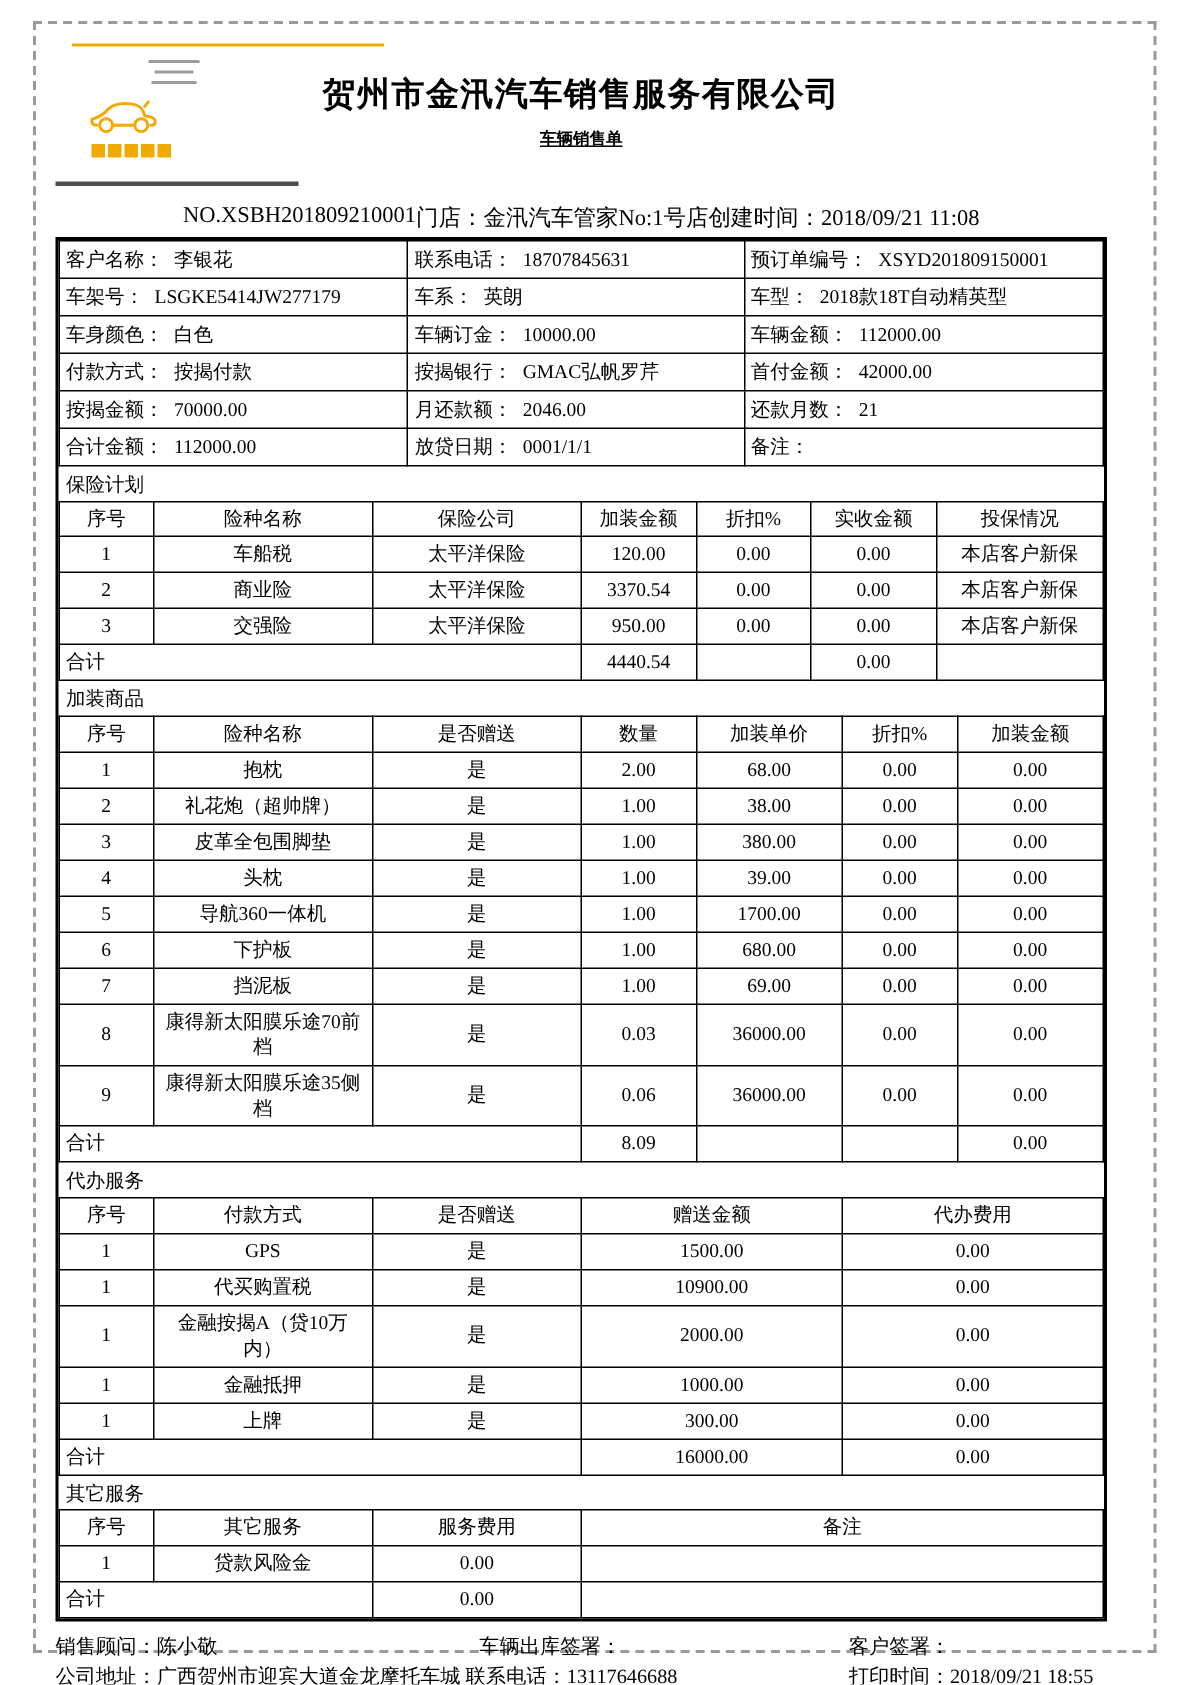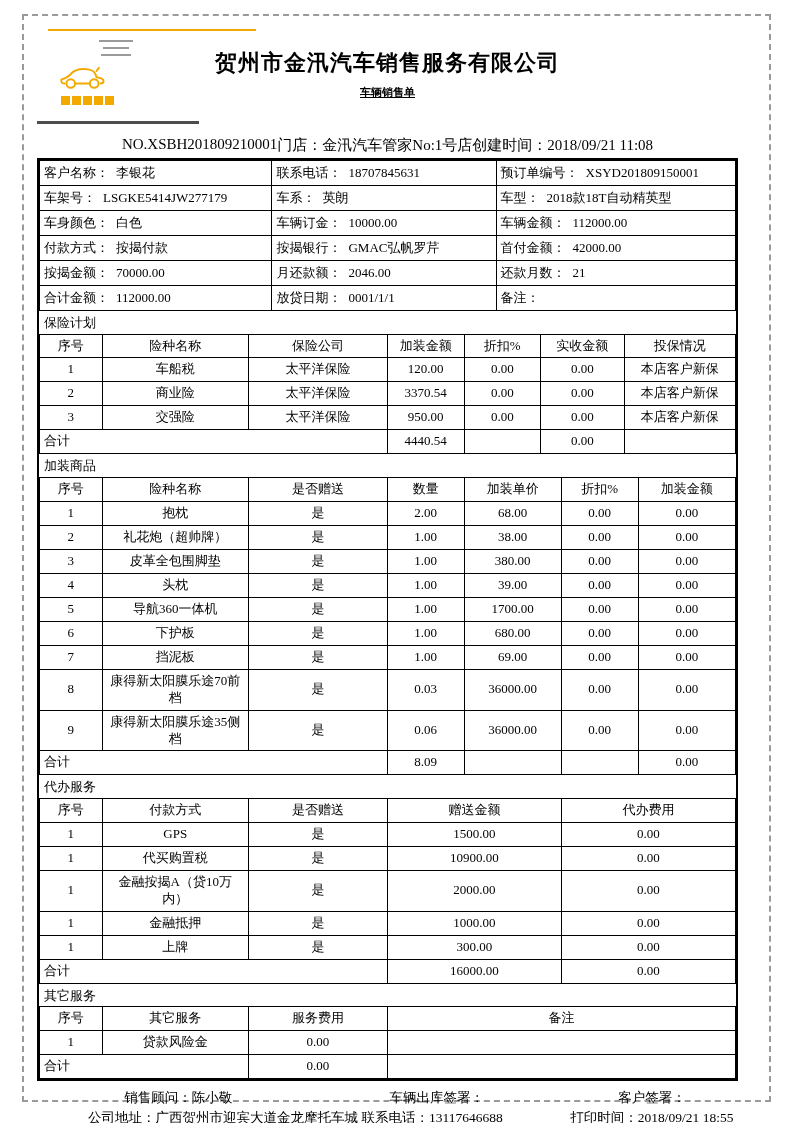--- a/index.html
+++ b/index.html
@@ -42,21 +42,21 @@
     word-break:break-all;overflow:hidden;
   }
   .info td{text-align:left;height:18px;}
   .info .lbl{margin-right:7px;}
   .sec-title{font-size:13px;padding:3px 5px 2px;line-height:1.35;}
   .tl{text-align:left;}
   .data-table td{height:17px;}
 
   
   .footer{margin-top:7px;font-size:13.5px;line-height:1.5;}
-  .f-row{display:flex;text-align:center;}
+  .f-row{display:flex;}
   .f-c1{width:41%;}
   .f-c2{width:34%;}
   .f-c3{width:25%;margin-left:12px;}
   .f-c12{width:75%;}
 </style>
 </head>
 <body>
 
 <div class="page-border"></div>
 

